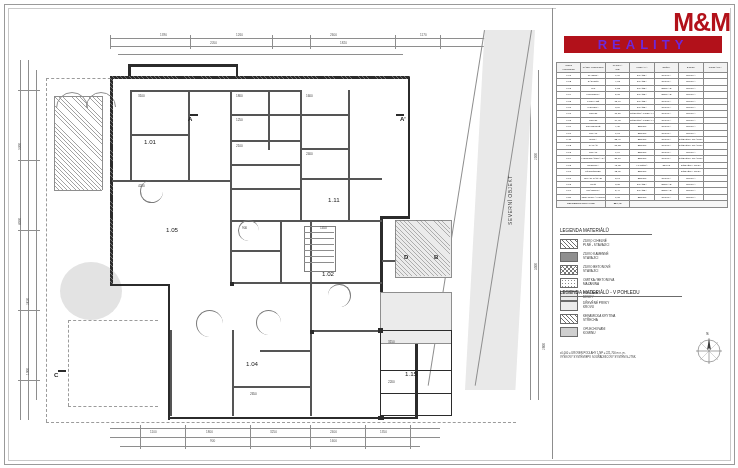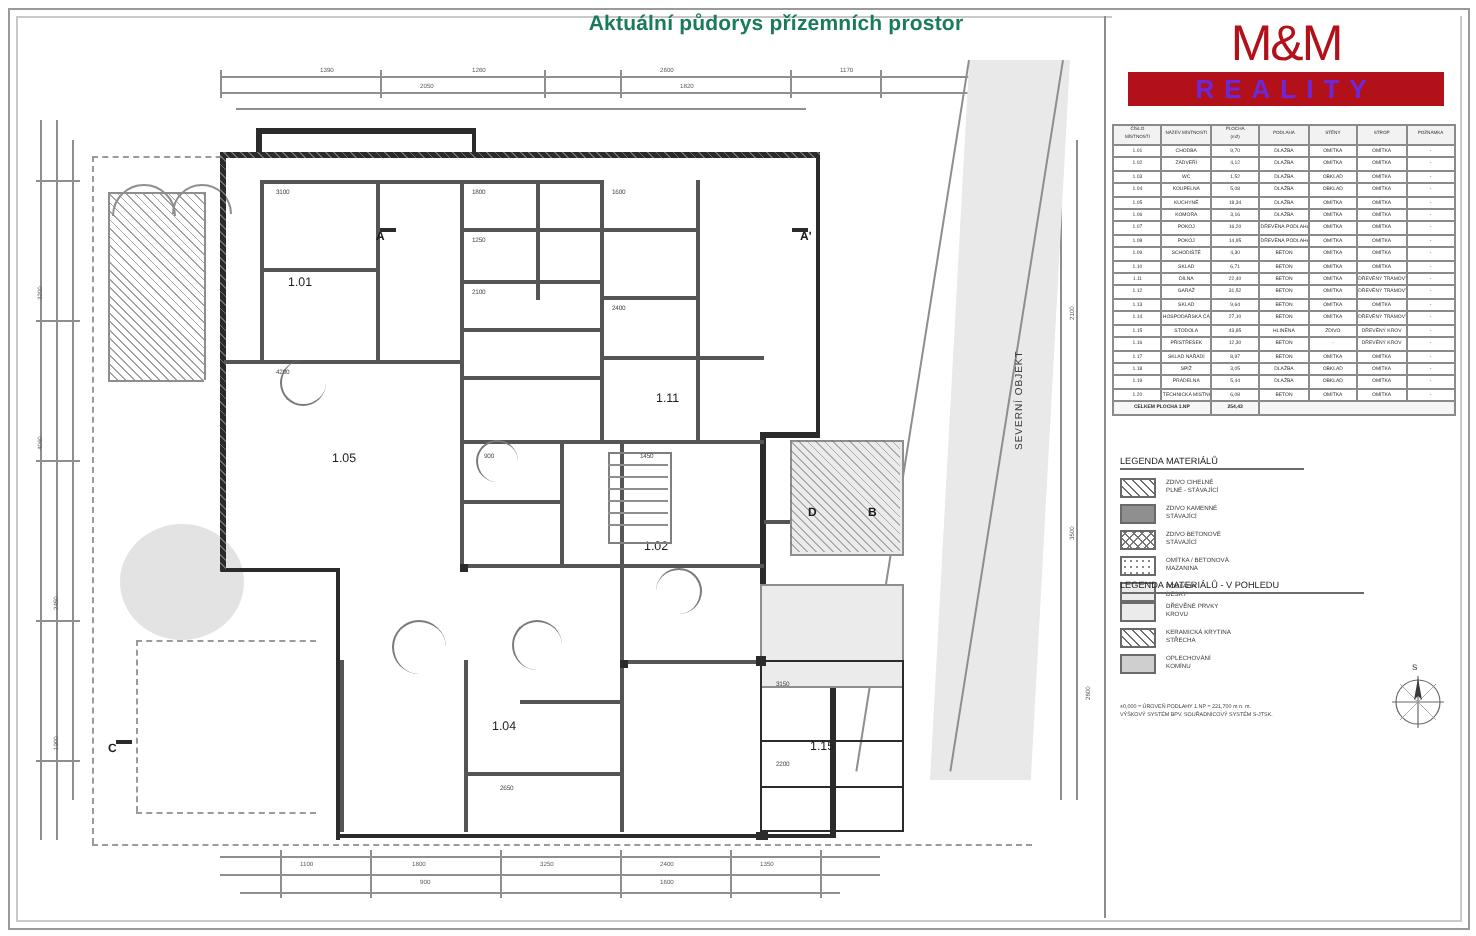--- a/index.html
+++ b/index.html
@@ -41,25 +41,25 @@
     width: 174px;
     height: 46px;
     background: #ffffff;
   }
   #logo-mm {
     left: 0px;
     top: 0px;
     width: 174px;
     height: 28px;
     font-size: 25px;
-    font-weight: normal;
+    font-weight: bold;
     color: #b2111a;
     letter-spacing: -1px;
     line-height: 28px;
-    text-align: center;
+    text-align: right;
   }
   #logo-reality-bar {
     left: 8px;
     top: 28px;
     width: 158px;
     height: 17px;
     background: #b2111a;
   }
   #logo-reality {
     left: 8px;
@@ -210,21 +210,20 @@
 </style>
 </head>
 <body>
 
 <div id="sheet">
 
   <div class="abs" id="border-outer"></div>
   <div class="abs" id="border-inner"></div>
   <div class="abs" id="panel-sep"></div>
 
-  <div class="abs" id="plan-title">Aktuální půdorys přízemních prostor</div>
 
   <div class="abs" id="logo-box">
     <div class="abs" id="logo-mm">M&amp;M</div>
     <div class="abs" id="logo-reality-bar"></div>
     <div class="abs" id="logo-reality">REALITY</div>
   </div>
 
   <div class="abs" style="left:10px; top:30px; width:540px; height:428px;">
 
     <div class="abs w-thin" style="left:100px; top:8px; width:400px; height:0.5px;"></div>

